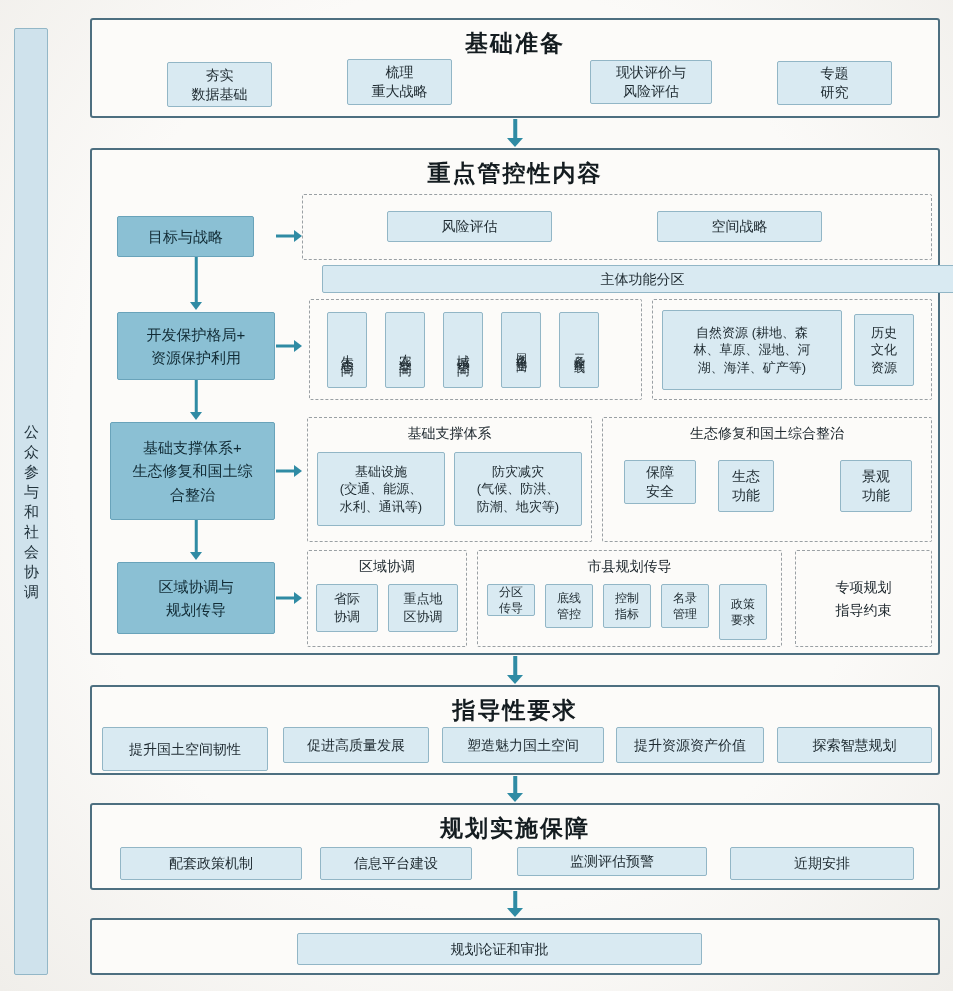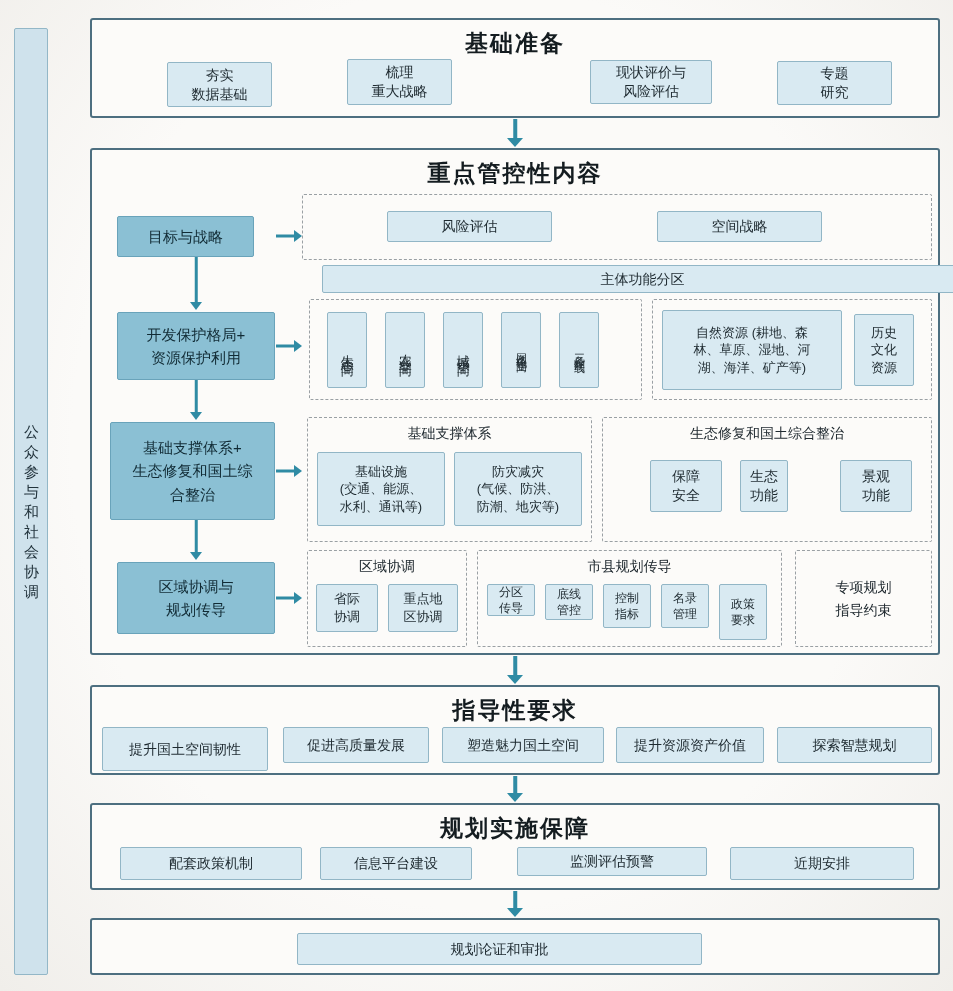--- a/index.html
+++ b/index.html
@@ -146,23 +146,23 @@
     </div>
     <div class="box light small-font" style="left:225px;top:302px;width:128px;height:74px">基础设施
 (交通、能源、
 水利、通讯等)</div>
     <div class="box light small-font" style="left:362px;top:302px;width:128px;height:74px">防灾减灾
 (气候、防洪、
 防潮、地灾等)</div>
     <div class="dashed" style="left:510px;top:267px;width:330px;height:125px">
       <div class="group-title">生态修复和国土综合整治</div>
     </div>
-    <div class="box light" style="left:558px;top:310px;width:72px;height:52px">保障
+    <div class="box light" style="left:532px;top:310px;width:72px;height:44px">保障
 安全</div>
-    <div class="box light" style="left:648px;top:310px;width:48px;height:52px">生态
+    <div class="box light" style="left:626px;top:310px;width:56px;height:52px">生态
 功能</div>
     <div class="box light" style="left:748px;top:310px;width:72px;height:52px">景观
 功能</div>
 
     <div class="arrow-down slim" style="left:97px;top:370px;width:14px;height:40px">
       <div class="stem"></div>
       <div class="head"></div>
     </div>
 
     <div class="box teal" style="left:25px;top:412px;width:158px;height:72px">区域协调与
@@ -176,21 +176,21 @@
     </div>
     <div class="box light small-font" style="left:224px;top:434px;width:62px;height:48px">省际
 协调</div>
     <div class="box light small-font" style="left:296px;top:434px;width:70px;height:48px">重点地
 区协调</div>
     <div class="dashed" style="left:385px;top:400px;width:305px;height:97px">
       <div class="group-title">市县规划传导</div>
     </div>
     <div class="box light tiny-font" style="left:395px;top:434px;width:48px;height:32px">分区
 传导</div>
-    <div class="box light tiny-font" style="left:453px;top:434px;width:48px;height:36px">底线
+    <div class="box light tiny-font" style="left:453px;top:434px;width:48px;height:44px">底线
 管控</div>
     <div class="box light tiny-font" style="left:511px;top:434px;width:48px;height:44px">控制
 指标</div>
     <div class="box light tiny-font" style="left:569px;top:434px;width:48px;height:44px">名录
 管理</div>
     <div class="box light tiny-font" style="left:627px;top:434px;width:48px;height:56px">政策
 要求</div>
     <div class="dashed" style="left:703px;top:400px;width:137px;height:97px"></div>
     <div class="plain-label" style="left:703px;top:400px;width:137px;height:97px">专项规划
 指导约束</div>

